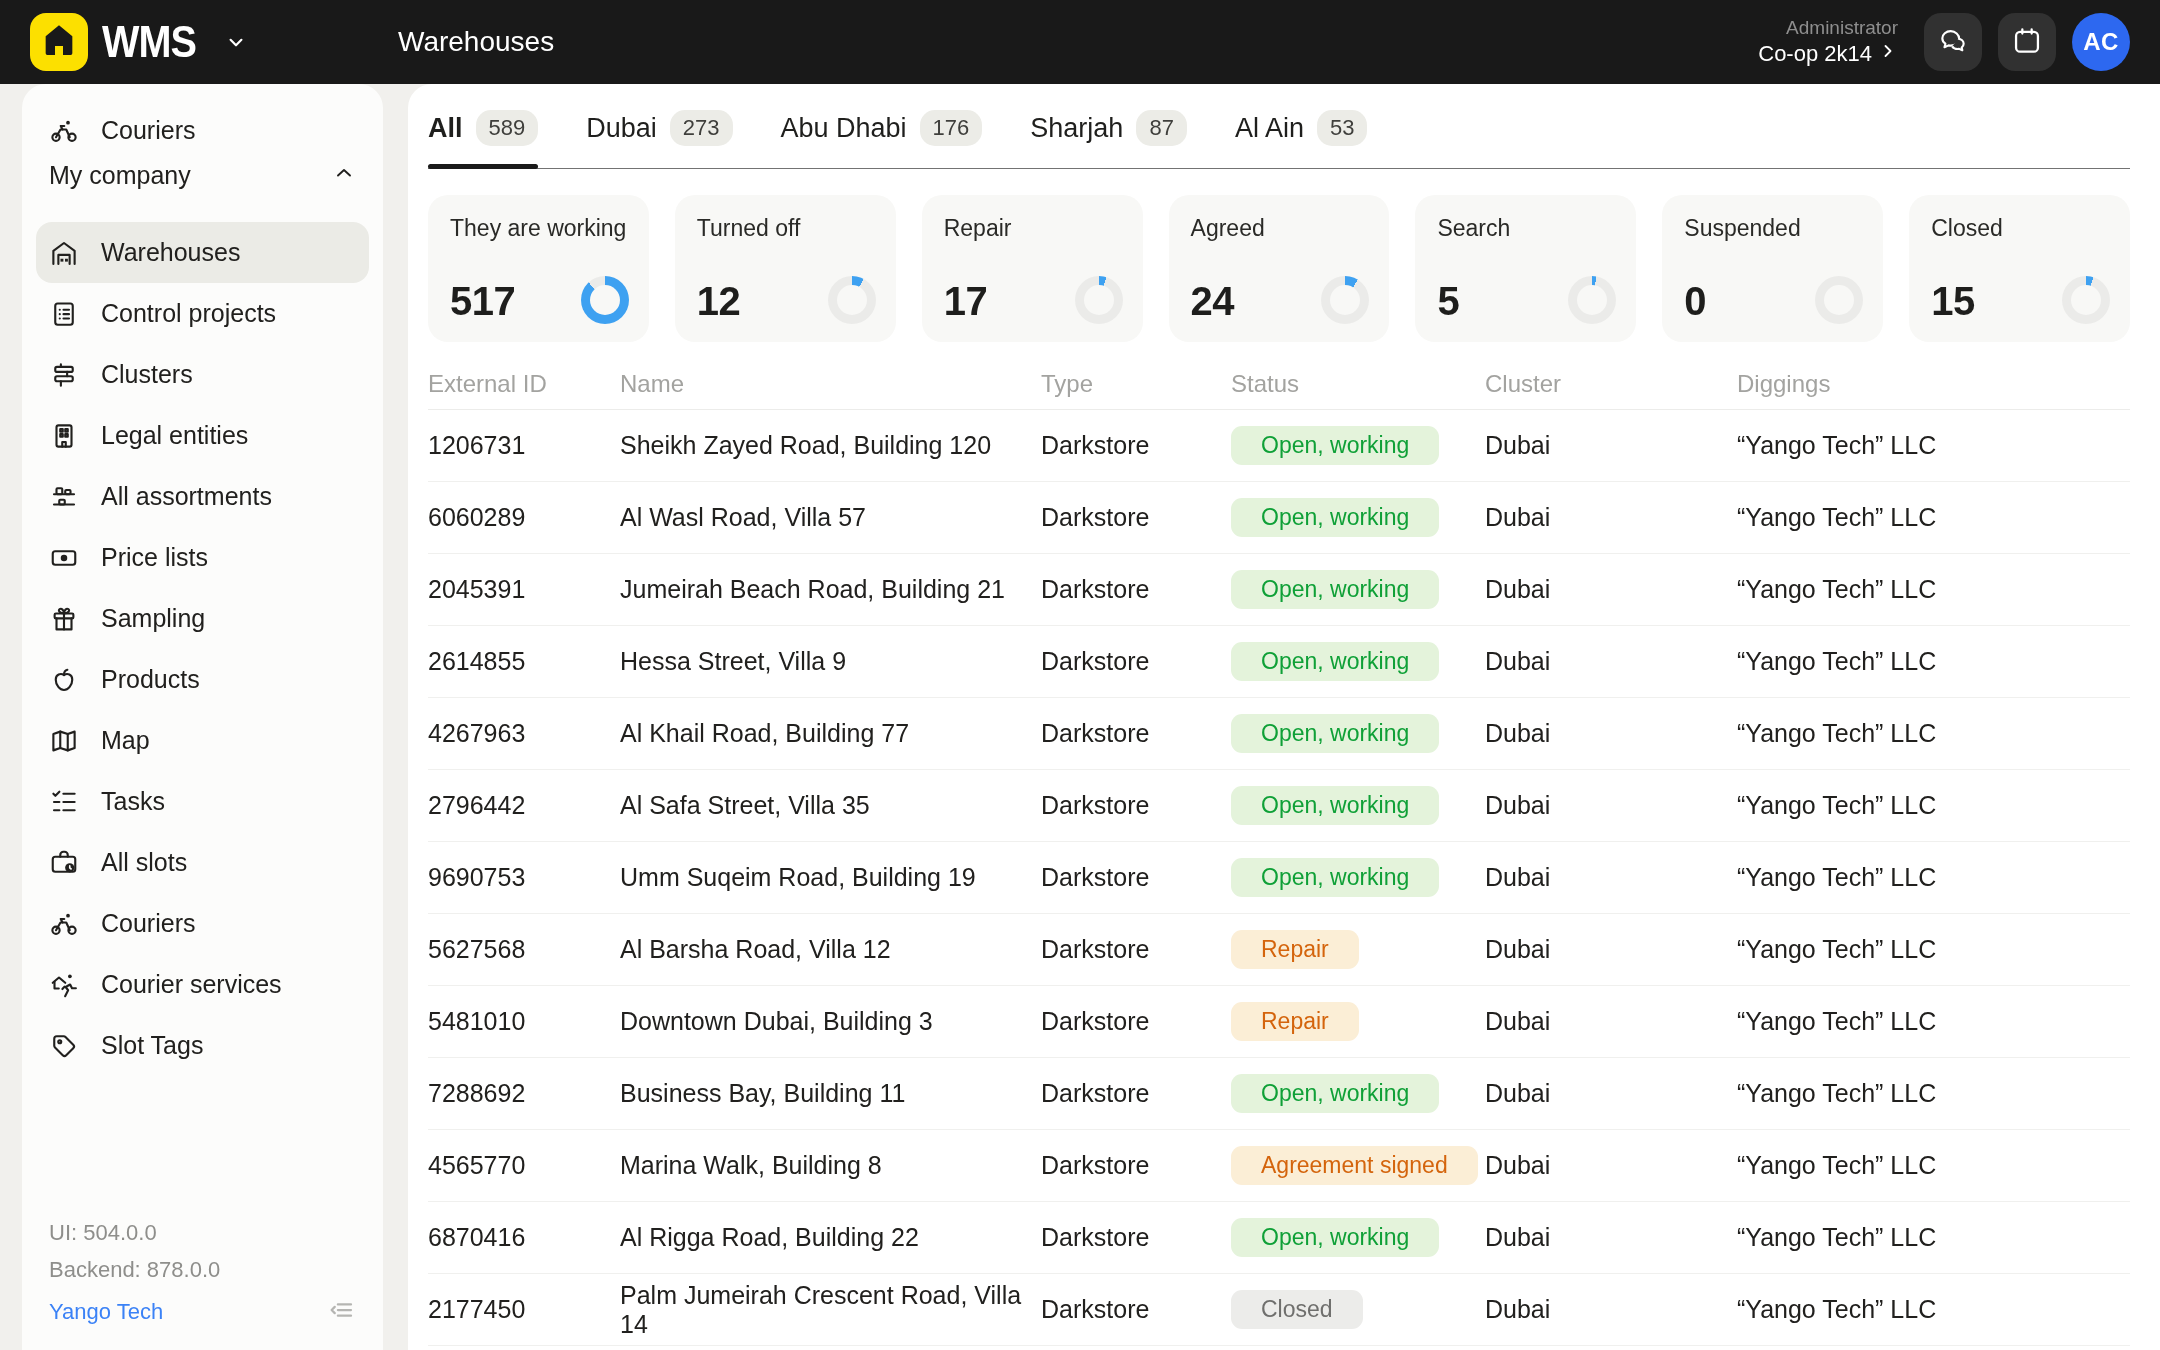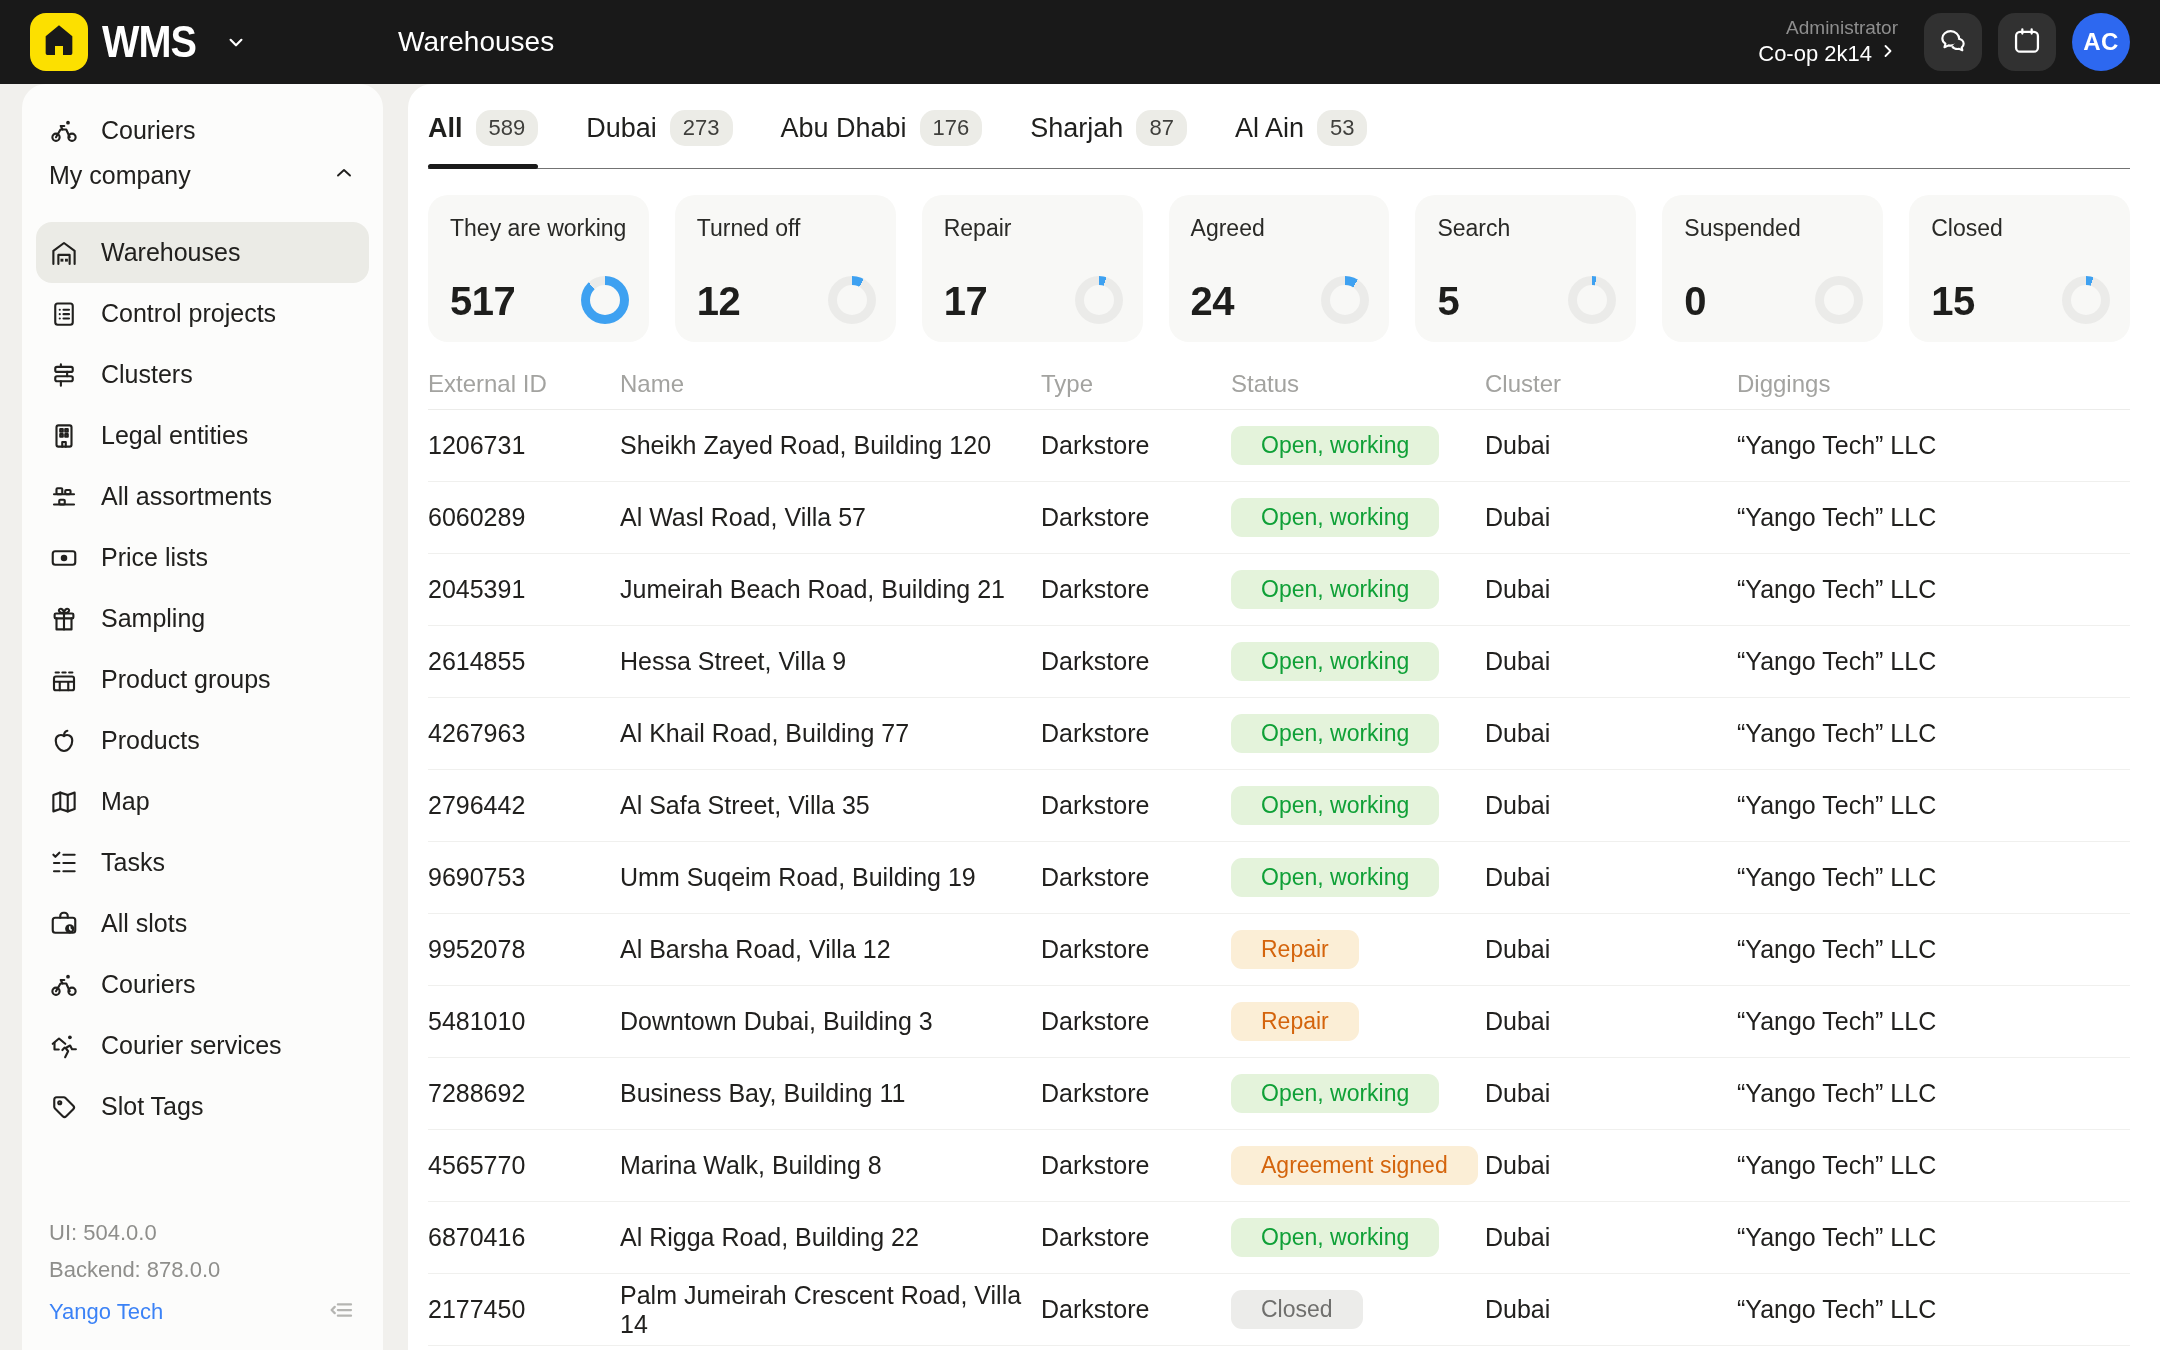--- a/index.html
+++ b/index.html
@@ -264,30 +264,20 @@
                 <path d="M6 11.5v8.8h12v-8.8"></path>
                 <path d="M12 7.6v12.7"></path>
                 <path d="M12 7.6c0-2.6-2-4.5-3.5-3.5s0 3.5 3.5 3.5zM12 7.6c0-2.6 2-4.5 3.5-3.5s0 3.5-3.5 3.5z"></path>
               </svg>
             </span>
     <span class="lbl">Sampling</span>
   </div>
           <div class="side-item">
     <span class="ic">
               <svg viewBox="0 0 24 24" fill="none" stroke="currentColor" stroke-width="1.7" stroke-linecap="round" stroke-linejoin="round">
-                <path d="M5.3 6h2.6M10.7 6h2.6M16.1 6h2.6"></path>
-                <rect x="4" y="9.2" width="16" height="11" rx="1.5"></rect>
-                <path d="M4 13.4h16M8.6 13.4v6.8M15.4 13.4v6.8"></path>
-              </svg>
-            </span>
-    <span class="lbl">Product groups</span>
-  </div>
-          <div class="side-item">
-    <span class="ic">
-              <svg viewBox="0 0 24 24" fill="none" stroke="currentColor" stroke-width="1.7" stroke-linecap="round" stroke-linejoin="round">
                 <path d="M12 8.1c-2.6-1.9-6.6-.6-6.6 3.6 0 4.4 3.3 8.3 6.6 8.3s6.6-3.9 6.6-8.3c0-4.2-4-5.5-6.6-3.6z"></path>
                 <path d="M12 7.7c0-2 1-3.4 2.7-3.9"></path>
               </svg>
             </span>
     <span class="lbl">Products</span>
   </div>
           <div class="side-item">
     <span class="ic">
               <svg viewBox="0 0 24 24" fill="none" stroke="currentColor" stroke-width="1.7" stroke-linecap="round" stroke-linejoin="round">
                 <path d="M9 4.5L3.5 6.4v13.1L9 17.6l6 1.9 5.5-1.9V4.5L15 6.4l-6-1.9z"></path>
@@ -500,21 +490,21 @@
   </div>
             <div class="grid-row trow">
     <span class="c-id">9690753</span>
     <span class="c-name">Umm Suqeim Road, Building 19</span>
     <span class="c-type">Darkstore</span>
     <span class="c-status"><span class="badge badge--success">Open, working</span></span>
     <span class="c-cluster">Dubai</span>
     <span class="c-diggings">“Yango Tech” LLC</span>
   </div>
             <div class="grid-row trow">
-    <span class="c-id">9952078</span>
+    <span class="c-id">5627568</span>
     <span class="c-name">Al Barsha Road, Villa 12</span>
     <span class="c-type">Darkstore</span>
     <span class="c-status"><span class="badge badge--warning">Repair</span></span>
     <span class="c-cluster">Dubai</span>
     <span class="c-diggings">“Yango Tech” LLC</span>
   </div>
             <div class="grid-row trow">
     <span class="c-id">5481010</span>
     <span class="c-name">Downtown Dubai, Building 3</span>
     <span class="c-type">Darkstore</span>

